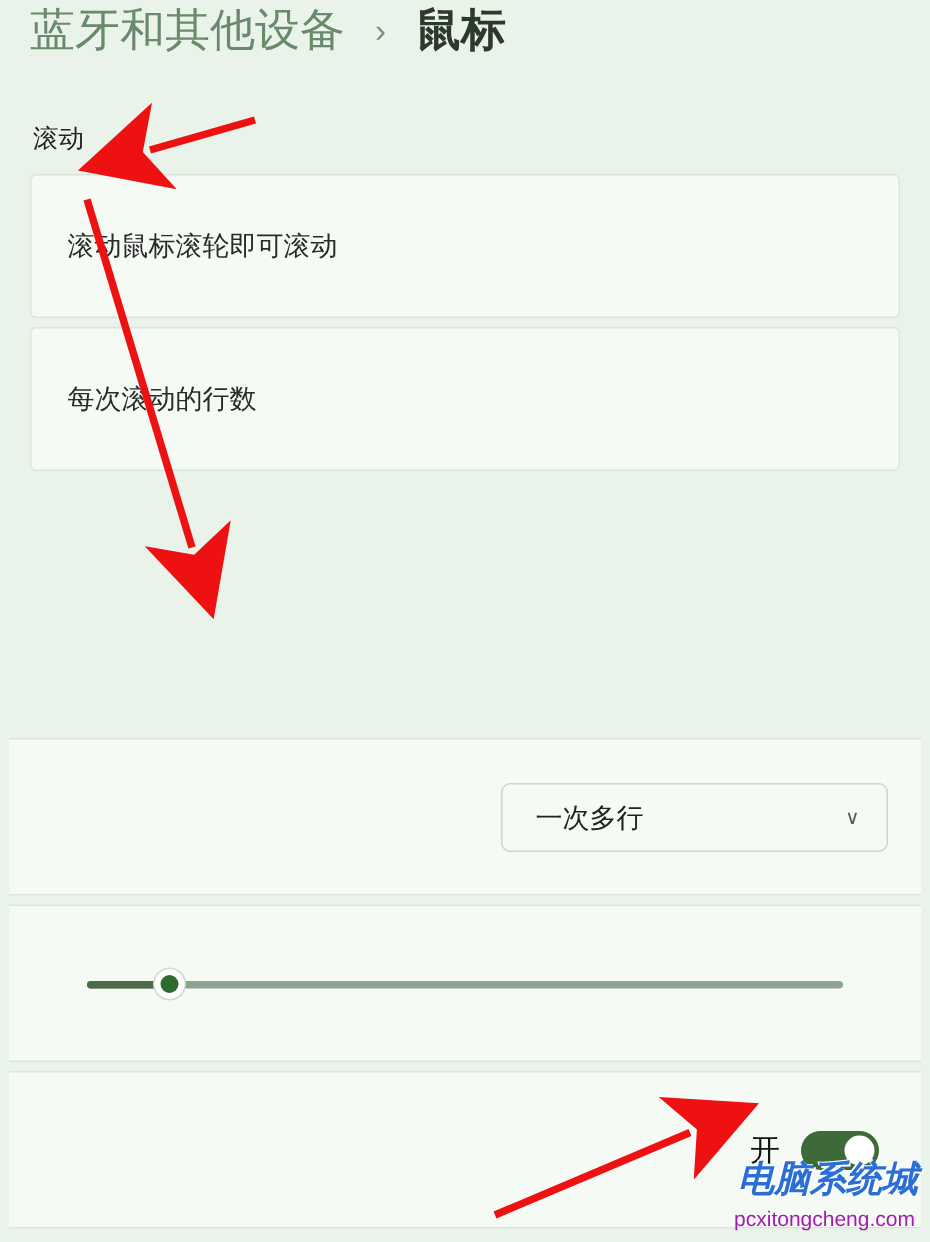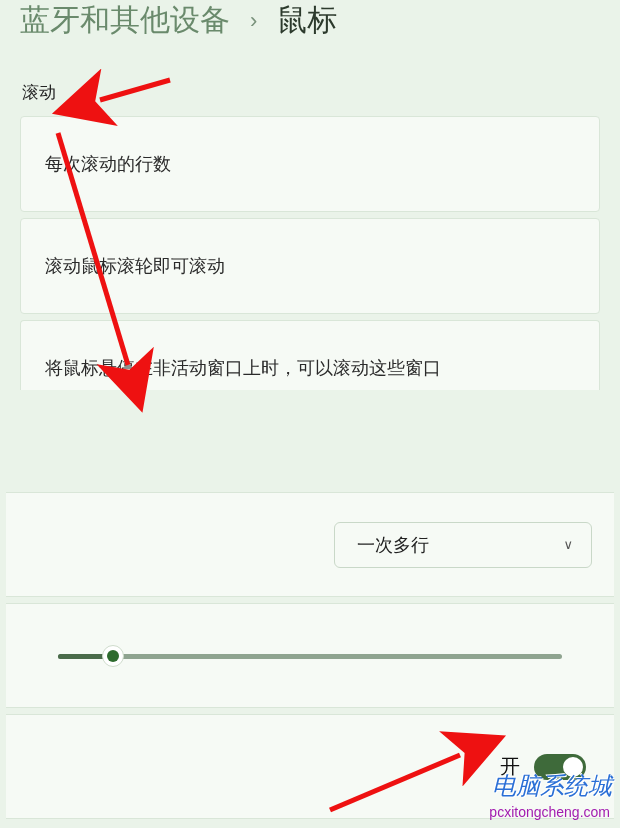--- a/index.html
+++ b/index.html
@@ -17,21 +17,21 @@
     .breadcrumb {
       display: flex;
       align-items: center;
       gap: 20px;
       padding: 0 0 10px 0;
       font-size: 30px;
       color: #506a52;
     }
     .breadcrumb .parent { color: #6a8a6c; }
     .breadcrumb .chevron { color: #7a927c; font-size: 22px; }
-    .breadcrumb .current { color: #2c3a2c; font-weight: 400; }
+    .breadcrumb .current { color: #2c3a2c; font-weight: 700; }
     .section-label {
       font-size: 17px;
       color: #222;
       margin: 30px 0 12px 2px;
     }
     .card {
       background: #f6faf5;
       border: 1px solid #d9e6d8;
       border-radius: 4px;
       padding: 35px 24px;
@@ -144,21 +144,21 @@
       width: 20px; height: 20px;
       background: #fff;
       border-radius: 50%;
     }
     
     .watermark-1 {
       position: absolute;
       right: 8px;
       bottom: 26px;
       font-size: 24px;
-      font-weight: normal;
+      font-weight: bold;
       color: #2a6fd6;
       text-shadow: 1px 1px 0 #fff, -1px -1px 0 #fff;
       font-style: italic;
       pointer-events: none;
     }
     .watermark-2 {
       position: absolute;
       right: 10px;
       bottom: 8px;
       font-size: 14px;
@@ -178,30 +178,27 @@
 <div class="top-section">
   <div class="breadcrumb">
     <span class="parent">蓝牙和其他设备</span>
     <span class="chevron">›</span>
     <span class="current">鼠标</span>
   </div>
 
   <div class="section-label">滚动</div>
 
   <div class="card">
+    <span>滚动鼠标滚轮即可滚动</span>
+  </div>
+
+  <div class="card">
     <span>每次滚动的行数</span>
   </div>
 
-  <div class="card">
-    <span>滚动鼠标滚轮即可滚动</span>
-  </div>
-
-  <div class="card last-top">
-    <span>将鼠标悬停在非活动窗口上时，可以滚动这些窗口</span>
-  </div>
 </div>
 
 <div class="bottom-section">
   <div class="row spacer-above">
     <div class="dropdown">
       <span>一次多行</span>
       <span class="chev-down">∨</span>
     </div>
   </div>
 

